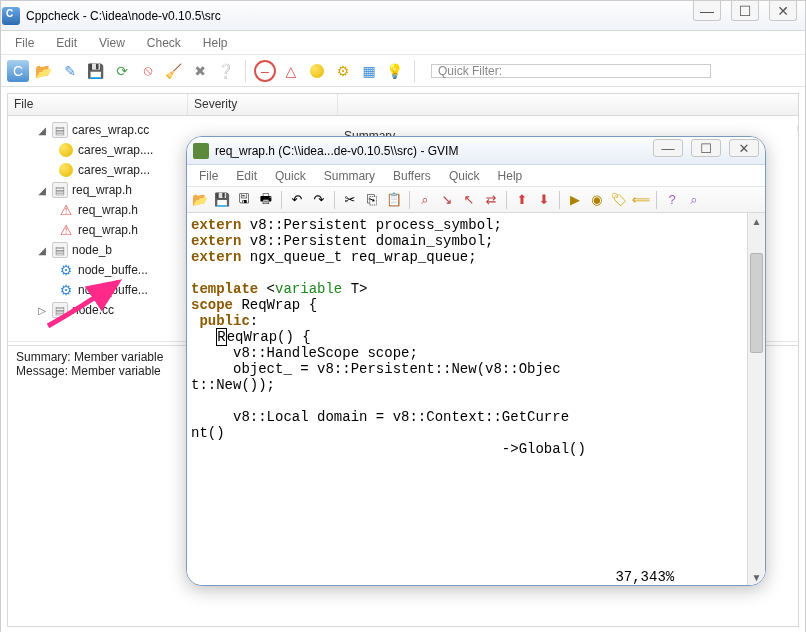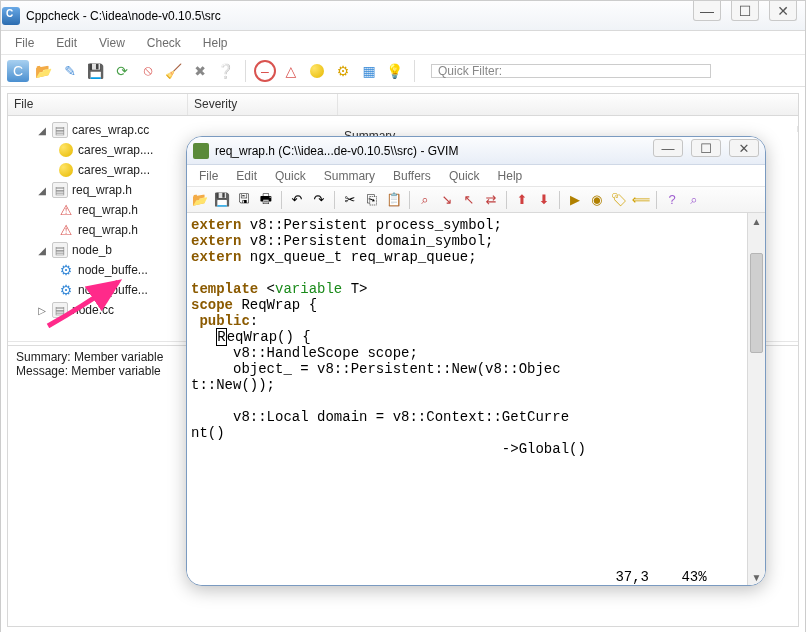--- a/index.html
+++ b/index.html
@@ -440,21 +440,21 @@
 <span class="kw">scope</span> ReqWrap {
  <span class="kw">public</span>:
    <span class="cursor">R</span>eqWrap() {
      v8::HandleScope scope;
      object_ = v8::Persistent<v8::object>::New(v8::Objec
 t::New());
 
      v8::Local<v8::value> domain = v8::Context::GetCurre
 nt()
                                      -&gt;Global()
-<div class="gvim-status"><span style="flex:1"></span><span>37,3</span><span style="width:90px;text-align:center;">43%</span></div></v8::value></v8::object></v8::string></v8::string></div>
+<div class="gvim-status"><span style="flex:1"></span><span>37,3</span><span style="width:90px;text-align:left;">43%</span></div></v8::value></v8::object></v8::string></v8::string></div>
 
   <div class="gvim-scroll">
     <div class="arrow-up">▲</div>
     <div class="thumb"></div>
     <div class="arrow-down">▼</div>
   </div>
 
 </div>
 
 </body></html>

